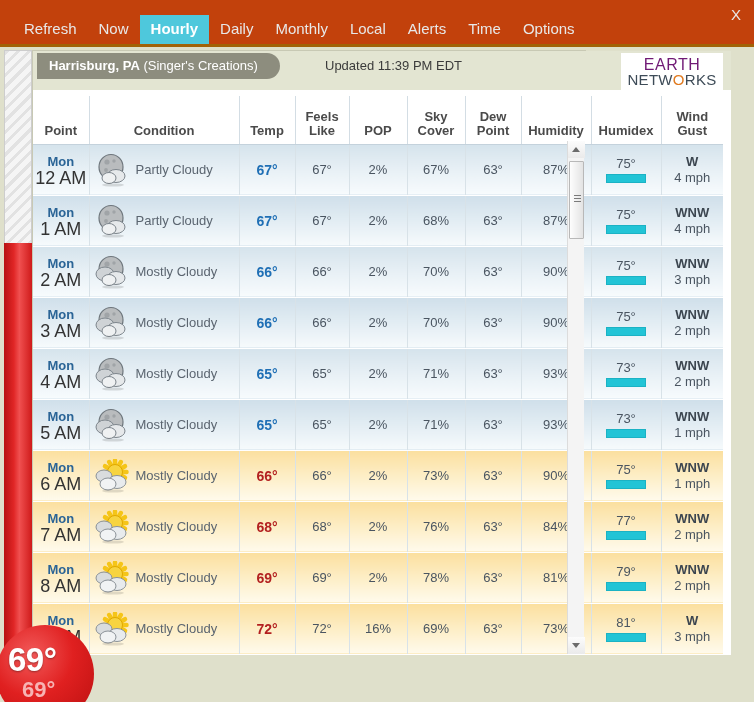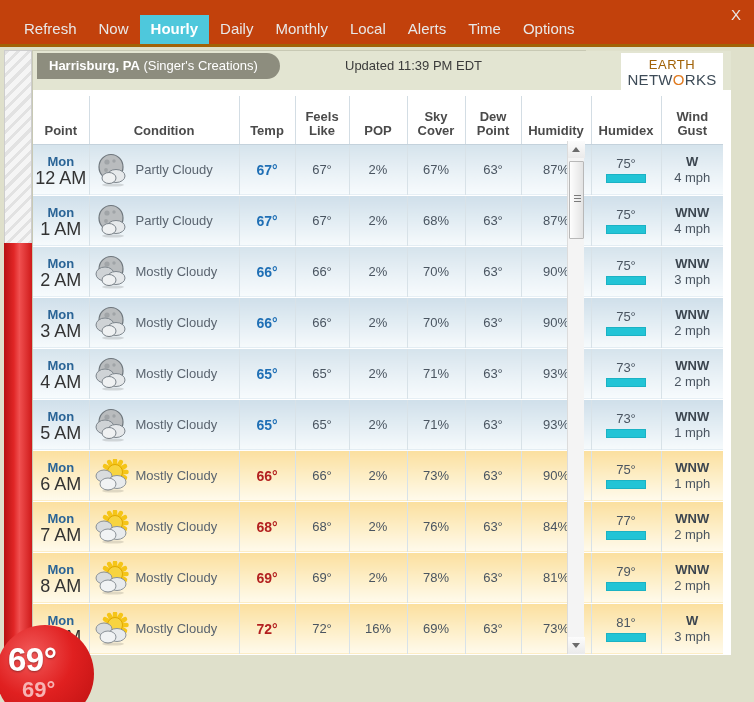--- a/index.html
+++ b/index.html
@@ -107,30 +107,30 @@
     color: #ffffff;
     border-radius: 0 14px 14px 0;
     font-size: 13px;
     line-height: 18px;
     white-space: nowrap;
   }
   .loc-city { font-weight: bold; }
   .loc-sub { font-weight: normal; }
   .updated {
     position: absolute; left: 292px; top: 6px;
-    color: #3b3b3b; font-size: 13px; line-height: 18px; margin-left: 20px;
+    color: #3b3b3b; font-size: 13px; line-height: 18px;
   }
   .logo-box {
     position: absolute; right: 8px; top: 2px;
     width: 102px; height: 40px;
     background: #ffffff;
     text-align: center;
     padding-top: 4px;
   }
-  .logo-l1 { font-size: 13px; color: #a16207; letter-spacing: .5px; line-height: 15px; }
+  .logo-l1 { font-size: 16px; color: #701a75; letter-spacing: .5px; line-height: 15px; }
   .logo-l2 { font-size: 15px; color: #3d4b57; letter-spacing: .3px; line-height: 16px; }
   .logo-o { color: #e07a1f; }
 
   
   .whitegap {
     position: absolute; left: 0; top: 40px; width: 698px; height: 5px;
     background: #ffffff;
   }
 
   

